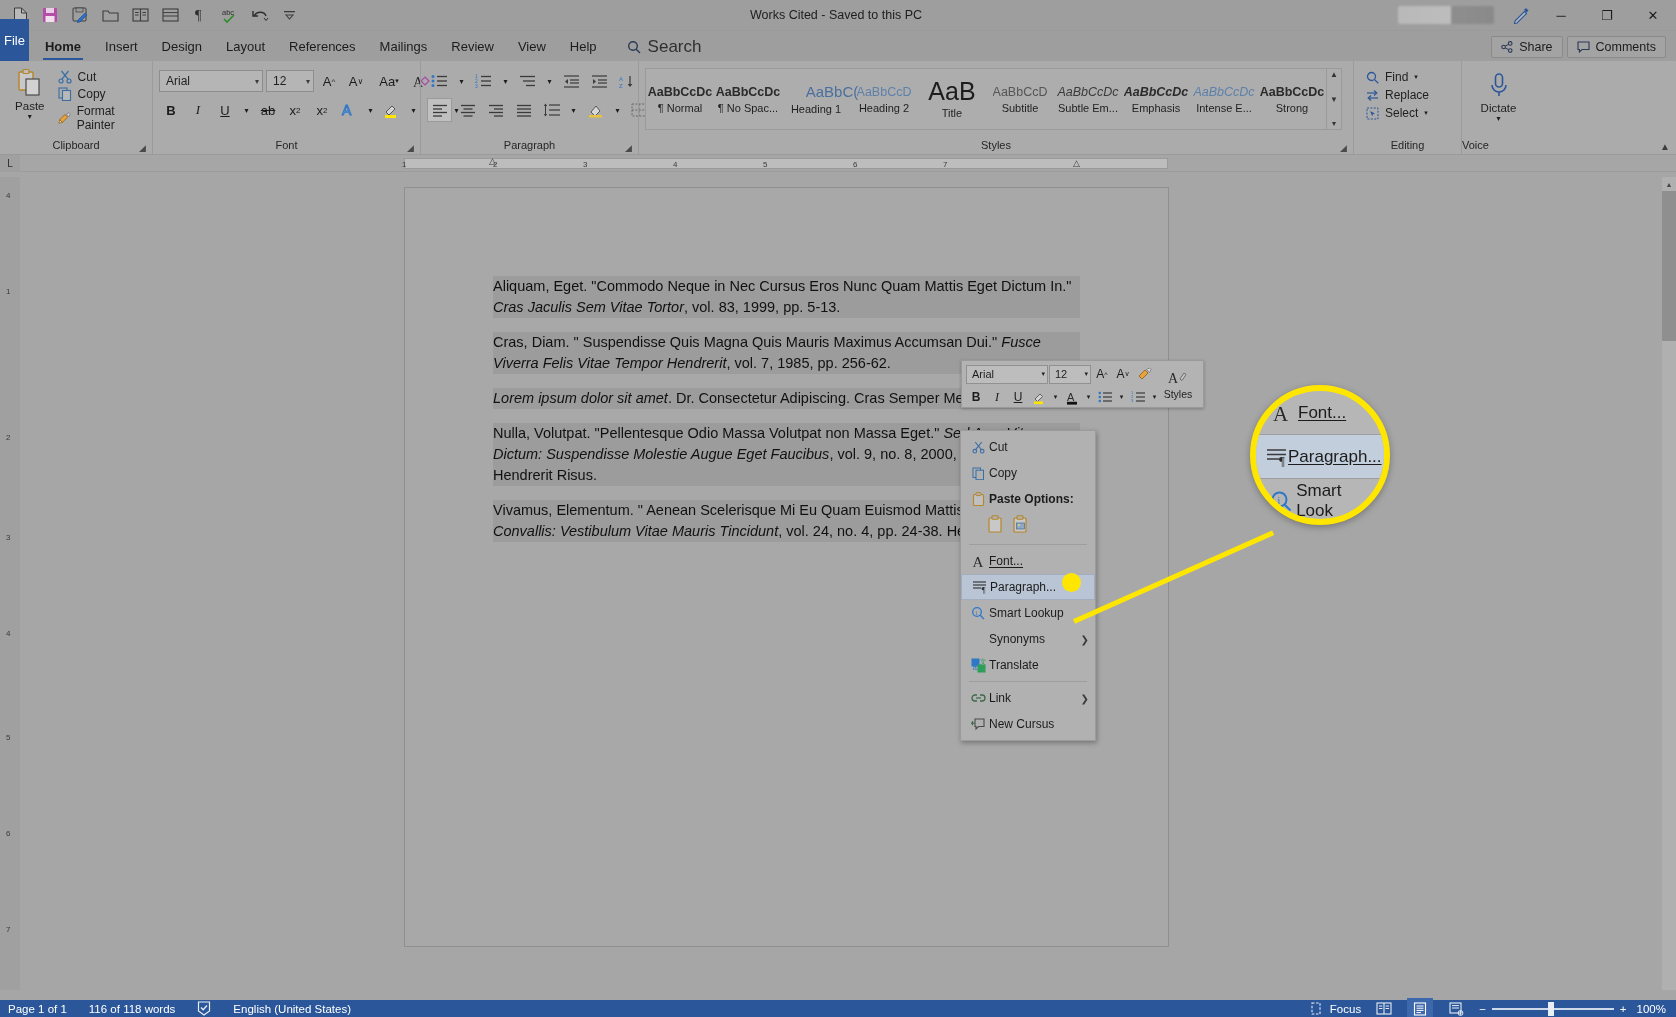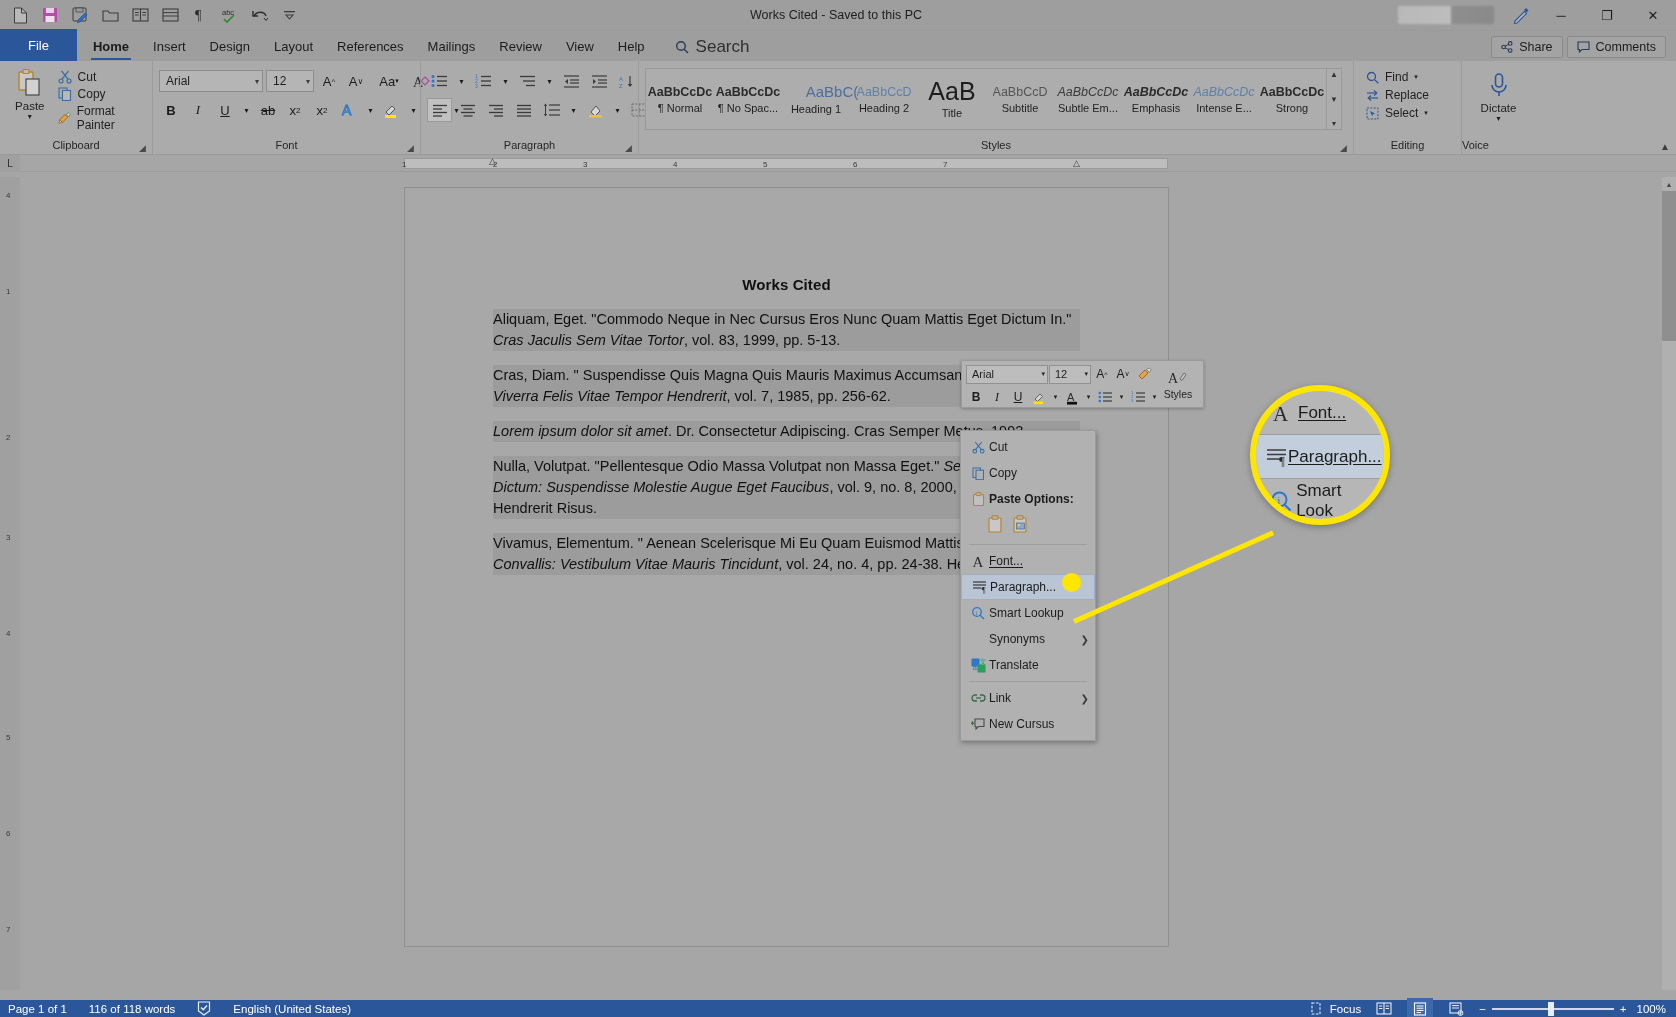--- a/index.html
+++ b/index.html
@@ -38,22 +38,22 @@
     width:46px; height:31px; display:flex; align-items:center; justify-content:center;
     font-size:13px; color:#1c1c1c;
   }
 
   
   .tabbar{
     height:30px; background:#9e9e9e; display:flex; align-items:flex-end;
     position:relative;
   }
   .tab-file{
-    background:#2b579a; color:#fff; font-size:13px; height:32px;
-    display:flex; align-items:center; padding:0 28px; margin-right:4px;
+    background:#2b579a; color:#fff; font-size:13px; height:42px;
+    display:flex; align-items:center; padding:0 4px; margin-right:4px;
   }
   .tab{
     font-size:13px; color:#1c1c1c; height:30px; display:flex; align-items:center;
     padding:0 12px; position:relative;
   }
   .tab.active{ font-weight:600; }
   .tab.active:after{
     content:""; position:absolute; left:10px; right:10px; bottom:1px; height:2px;
     background:#2b579a;
   }
@@ -728,21 +728,20 @@
     <div style="top:256px;">2</div>
     <div style="top:356px;">3</div>
     <div style="top:452px;">4</div>
     <div style="top:556px;">5</div>
     <div style="top:652px;">6</div>
     <div style="top:748px;">7</div>
   </div>
 
   <div class="page">
     <div class="doc-body">
-      <div class="doc-title">Works Cited</div>
       <div class="para">
         <span>Aliquam, Eget. "Commodo Neque in Nec Cursus Eros Nunc Quam Mattis Eget Dictum In." </span><i>Cras Jaculis Sem Vitae Tortor</i><span>, vol. 83, 1999, pp. 5-13.</span>
       </div>
       <div class="para">
         <span>Cras, Diam. " Suspendisse Quis Magna Quis Mauris Maximus Accumsan Dui." </span><i>Fusce Viverra Felis Vitae Tempor Hendrerit</i><span>, vol. 7, 1985, pp. 256-62.</span>
       </div>
       <div class="para">
         <i>Lorem ipsum dolor sit amet</i><span>. Dr. Consectetur Adipiscing. Cras Semper Metus, 1992.</span>
       </div>
       <div class="para">

